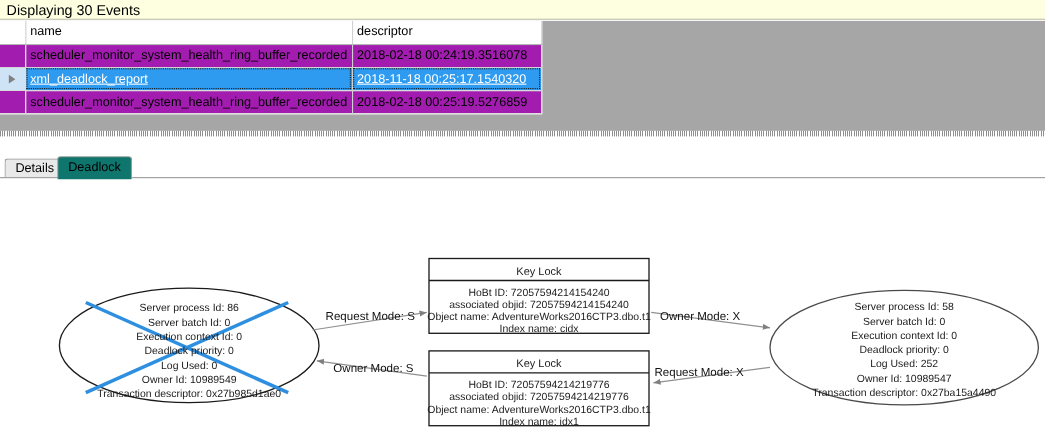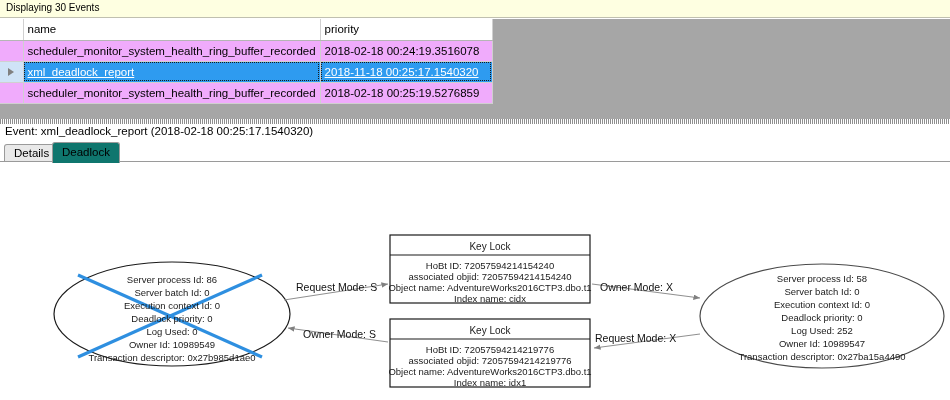--- a/index.html
+++ b/index.html
@@ -12,21 +12,21 @@
   }
   .app{position:relative;width:950px;height:400px;}
 
   
   .banner{
     position:absolute;left:0;top:0;width:950px;height:18px;
     background:#feffe1;border-bottom:1px solid #c0c0b0;
     box-sizing:border-box;
   }
   .banner-text{
-    position:absolute;left:6px;top:2px;font-size:10px;color:#000;
+    position:absolute;left:6px;top:2px;font-size:13px;color:#000;
   }
 
   
   .grid{
     position:absolute;left:0;top:19px;width:950px;height:100px;
     background:#a6a6a6;
   }
   .grid-table{
     position:absolute;left:0;top:0;
     border-collapse:collapse;
@@ -36,21 +36,21 @@
   .grid-table td,.grid-table th{
     border:1px solid #d0d0d0;
     border-left:none;border-top:none;
     height:21px;
     padding:0 4px;
     font-size:11.5px;
     font-weight:normal;
     text-align:left;
     white-space:nowrap;
     overflow:hidden;
-    background:#f0abfc;
+    background:#a21caf;
     box-sizing:border-box;
   }
   .grid-table tr{height:21px;}
   .col-sel{width:23px;padding:0;}
   .col-name{width:275px;}
   .col-ts{width:172px;}
   .hdr td{background:#fff;border-bottom:1px solid #b5b5b5;}
   .row-sel-cell{
     position:relative;background:#fff;border-right:1px solid #d0d0d0;
   }
@@ -118,21 +118,21 @@
     <table class="grid-table">
       <colgroup>
           <col class="col-sel">
           <col class="col-name">
           <col class="col-ts">
         </colgroup>
       <tbody>
         <tr class="hdr">
           <td class="col-sel row-sel-cell"></td>
           <td class="cell">name</td>
-          <td class="cell">priority</td>
+          <td class="cell">descriptor</td>
         </tr>
         <tr>
           <td class="row-sel-cell"></td>
           <td class="cell">scheduler_monitor_system_health_ring_buffer_recorded</td>
           <td class="cell">2018-02-18 00:24:19.3516078</td>
         </tr>
         <tr class="sel">
           <td class="row-sel-cell">
             <span class="tri"></span>
           </td>
@@ -142,23 +142,20 @@
         <tr>
           <td class="row-sel-cell"></td>
           <td class="cell">scheduler_monitor_system_health_ring_buffer_recorded</td>
           <td class="cell">2018-02-18 00:25:19.5276859</td>
         </tr>
       </tbody>
     </table>
     <div class="grid-bottom"></div>
   </div>
 
-  <div class="event-line">
-    <span class="event-line-text">Event: xml_deadlock_report (2018-02-18 00:25:17.1540320)</span>
-  </div>
 
   <div class="tabs">
     <div class="tab details">Details</div>
     <div class="tab deadlock">Deadlock</div>
   </div>
 
   <div class="panel">
     <div class="mask"></div>
     <svg class="diagram" viewBox="0 0 950 239">
       <defs>

